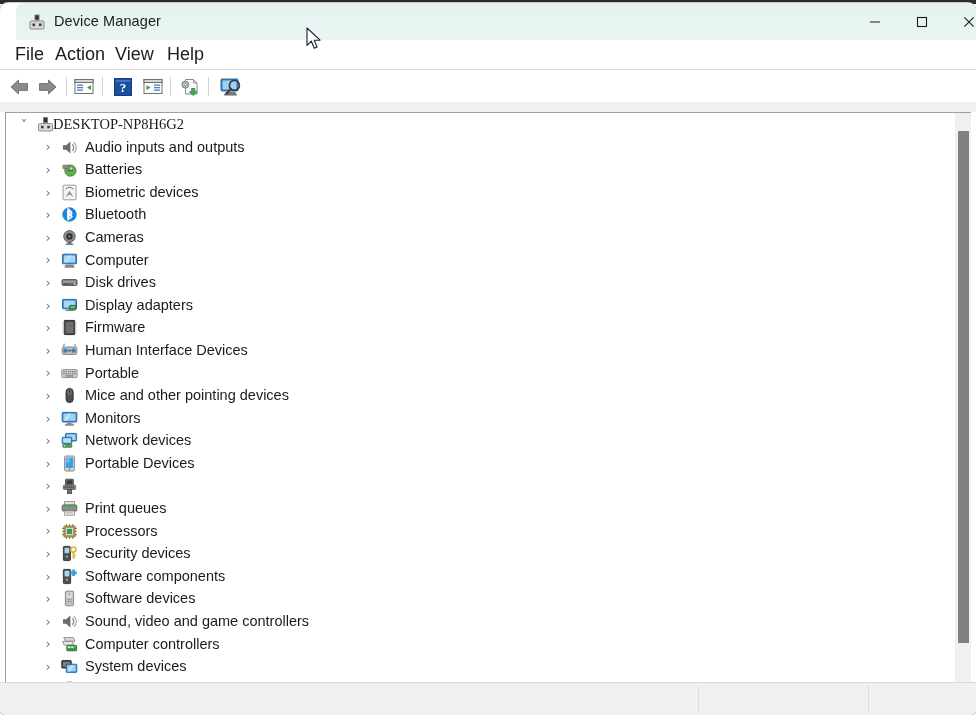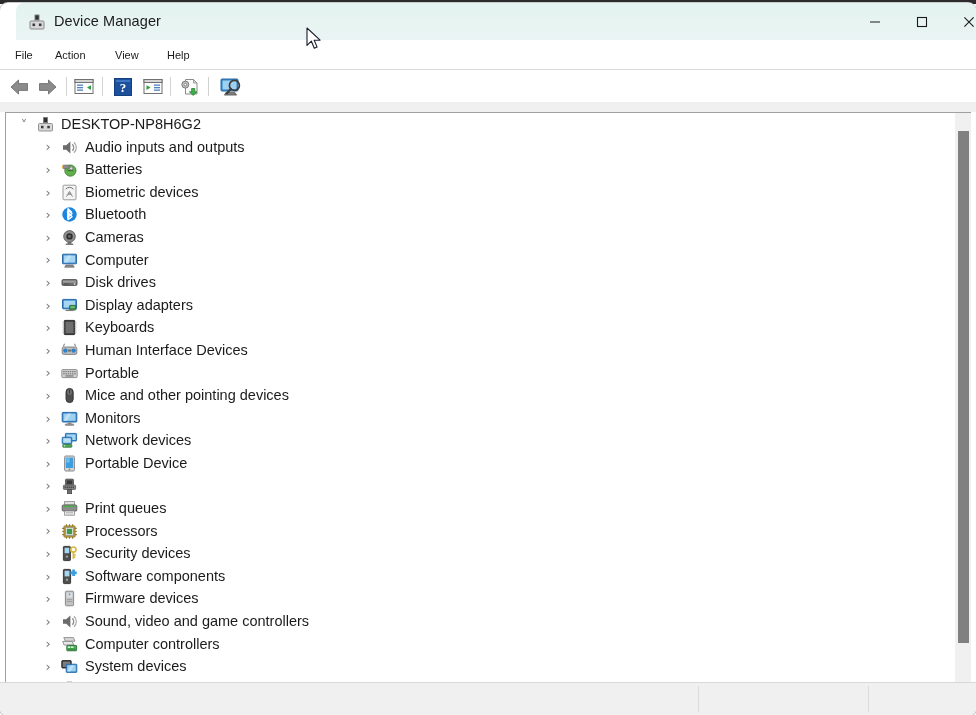--- a/index.html
+++ b/index.html
@@ -52,21 +52,21 @@
   #btn-close { right: 0px; }
   .wbtn svg { display:block; }
   
   #menubar {
     position: absolute; left: 0; top: 37px; width: 976px; height: 29px;
     background: #ffffff;
   }
   .menu-item {
     position: absolute; top: 0; height: 29px;
     display: flex; align-items: center;
-    font-size: 11px; color: #1b1b1b;
+    font-size: 18px; color: #1b1b1b;
     padding: 0 7px;
     white-space: nowrap;
   }
   
   #toolbar {
     position: absolute; left: 0; top: 66px; width: 976px; height: 33px;
     background: #ffffff;
     border-top: 1px solid #dcdcdc;
   }
   .tb-btn {
@@ -118,21 +118,21 @@
   .node-label {
     position: absolute;
     font-size: 14.5px;
     color: #1b1b1b;
     line-height: 22.6px;
     top: 0;
   }
   
   .row-root .twisty { left: 11px; }
   .row-root .node-icon { left: 31px; }
-  .row-root .node-label { left: 55px; }
+  .row-root .node-label { left: 47px; font-family: Liberation Serif, serif; }
   
   .row-child .twisty { left: 35px; }
   .row-child .node-icon { left: 55px; }
   .row-child .node-label { left: 79px; }
 
   
   #vscroll {
     position: absolute;
     right: 5px; top: 110px;
     width: 17px; height: 572px;
@@ -405,21 +405,21 @@
                   <rect x="1.2" y="7.8" width="2" height="1.1"></rect>
                   <rect x="1.2" y="10.2" width="2" height="1.1"></rect>
                   <rect x="1.2" y="12.6" width="2" height="1.1"></rect>
                   <rect x="13.8" y="3" width="2" height="1.1"></rect>
                   <rect x="13.8" y="5.4" width="2" height="1.1"></rect>
                   <rect x="13.8" y="7.8" width="2" height="1.1"></rect>
                   <rect x="13.8" y="10.2" width="2" height="1.1"></rect>
                   <rect x="13.8" y="12.6" width="2" height="1.1"></rect>
                 </g>
               </svg></span>
-            <span class="node-label">Keyboards</span>
+            <span class="node-label">Firmware</span>
           </div>
           <div class="tree-row row-child">
             <span class="twisty" style="font-size: 13px; font-family: &quot;DejaVu Sans&quot;, sans-serif;">›</span>
             <span class="node-icon"><svg width="17" height="17" viewBox="0 0 17 17">
                 <rect x="1.2" y="5" width="14.6" height="7.4" rx="1.4" fill="#bdbdbd" stroke="#7d7d7d" stroke-width="0.9"></rect>
                 <circle cx="4.4" cy="8.6" r="2.2" fill="#2f82c9"></circle>
                 <circle cx="12.6" cy="8.6" r="2.2" fill="#2f82c9"></circle>
                 <rect x="7" y="7.6" width="3" height="2" fill="#6f6f6f"></rect>
                 <path d="M2.2 4.4 l1.4 -2.6 M14.8 4.4 l-1.4 -2.6" stroke="#8d8d8d" stroke-width="1.1"></path>
               </svg></span>
@@ -480,21 +480,21 @@
             <span class="node-label">Network devices</span>
           </div>
           <div class="tree-row row-child">
             <span class="twisty" style="font-size: 13px; font-family: &quot;DejaVu Sans&quot;, sans-serif;">›</span>
             <span class="node-icon"><svg width="17" height="17" viewBox="0 0 17 17">
                 <rect x="3.6" y="1" width="9.8" height="15" rx="1.2" fill="#d8d8d8" stroke="#8a8a8a" stroke-width="1"></rect>
                 <rect x="4.8" y="2.6" width="7.4" height="10.4" fill="#3f9ee0"></rect>
                 <rect x="5.4" y="3.2" width="3.2" height="4.4" fill="#7fc6ef" opacity="0.8"></rect>
                 <circle cx="8.5" cy="14.4" r="0.9" fill="#8a8a8a"></circle>
               </svg></span>
-            <span class="node-label">Portable Device</span>
+            <span class="node-label">Portable Devices</span>
           </div>
           <div class="tree-row row-child">
             <span class="twisty" style="font-size: 13px; font-family: &quot;DejaVu Sans&quot;, sans-serif;">›</span>
             <span class="node-icon"><svg width="17" height="17" viewBox="0 0 17 17">
                 <rect x="4.6" y="1.2" width="7.8" height="6" rx="0.6" fill="#6f6f6f" stroke="#4a4a4a" stroke-width="0.9"></rect>
                 <rect x="5.8" y="2.4" width="5.4" height="3.6" fill="#3a3a3a"></rect>
                 <rect x="2.4" y="7.2" width="12.2" height="4.2" rx="0.7" fill="#8d8d8d" stroke="#5e5e5e" stroke-width="0.9"></rect>
                 <g fill="#3a3a3a">
                   <rect x="3.6" y="8.4" width="1.2" height="1.8"></rect>
                   <rect x="5.6" y="8.4" width="1.2" height="1.8"></rect>
@@ -552,21 +552,21 @@
           </div>
           <div class="tree-row row-child">
             <span class="twisty" style="font-size: 13px; font-family: &quot;DejaVu Sans&quot;, sans-serif;">›</span>
             <span class="node-icon"><svg width="17" height="17" viewBox="0 0 17 17">
                 <rect x="4.4" y="1.2" width="8.2" height="14.6" rx="1" fill="#c2c2c2" stroke="#8a8a8a" stroke-width="1"></rect>
                 <rect x="5.6" y="2.6" width="5.8" height="5" fill="#dedede"></rect>
                 <circle cx="8.5" cy="4.4" r="0.9" fill="#3f9ee0"></circle>
                 <rect x="5.8" y="9.2" width="5.4" height="0.9" fill="#9d9d9d"></rect>
                 <rect x="5.8" y="11" width="5.4" height="0.9" fill="#9d9d9d"></rect>
               </svg></span>
-            <span class="node-label">Firmware devices</span>
+            <span class="node-label">Software devices</span>
           </div>
           <div class="tree-row row-child">
             <span class="twisty" style="font-size: 13px; font-family: &quot;DejaVu Sans&quot;, sans-serif;">›</span>
             <span class="node-icon"><svg width="17" height="17" viewBox="0 0 17 17">
                 <path d="M2 6.2 h3.2 L9.4 2.6 v11.8 L5.2 10.8 H2 z" fill="#6b6b6b"></path>
                 <path d="M11.3 5.2 a4.6 4.6 0 0 1 0 6.6" fill="none" stroke="#8d8d8d" stroke-width="1.3"></path>
                 <path d="M12.9 3.2 a7 7 0 0 1 0 10.6" fill="none" stroke="#a8a8a8" stroke-width="1.2"></path>
               </svg></span>
             <span class="node-label">Sound, video and game controllers</span>
           </div>

